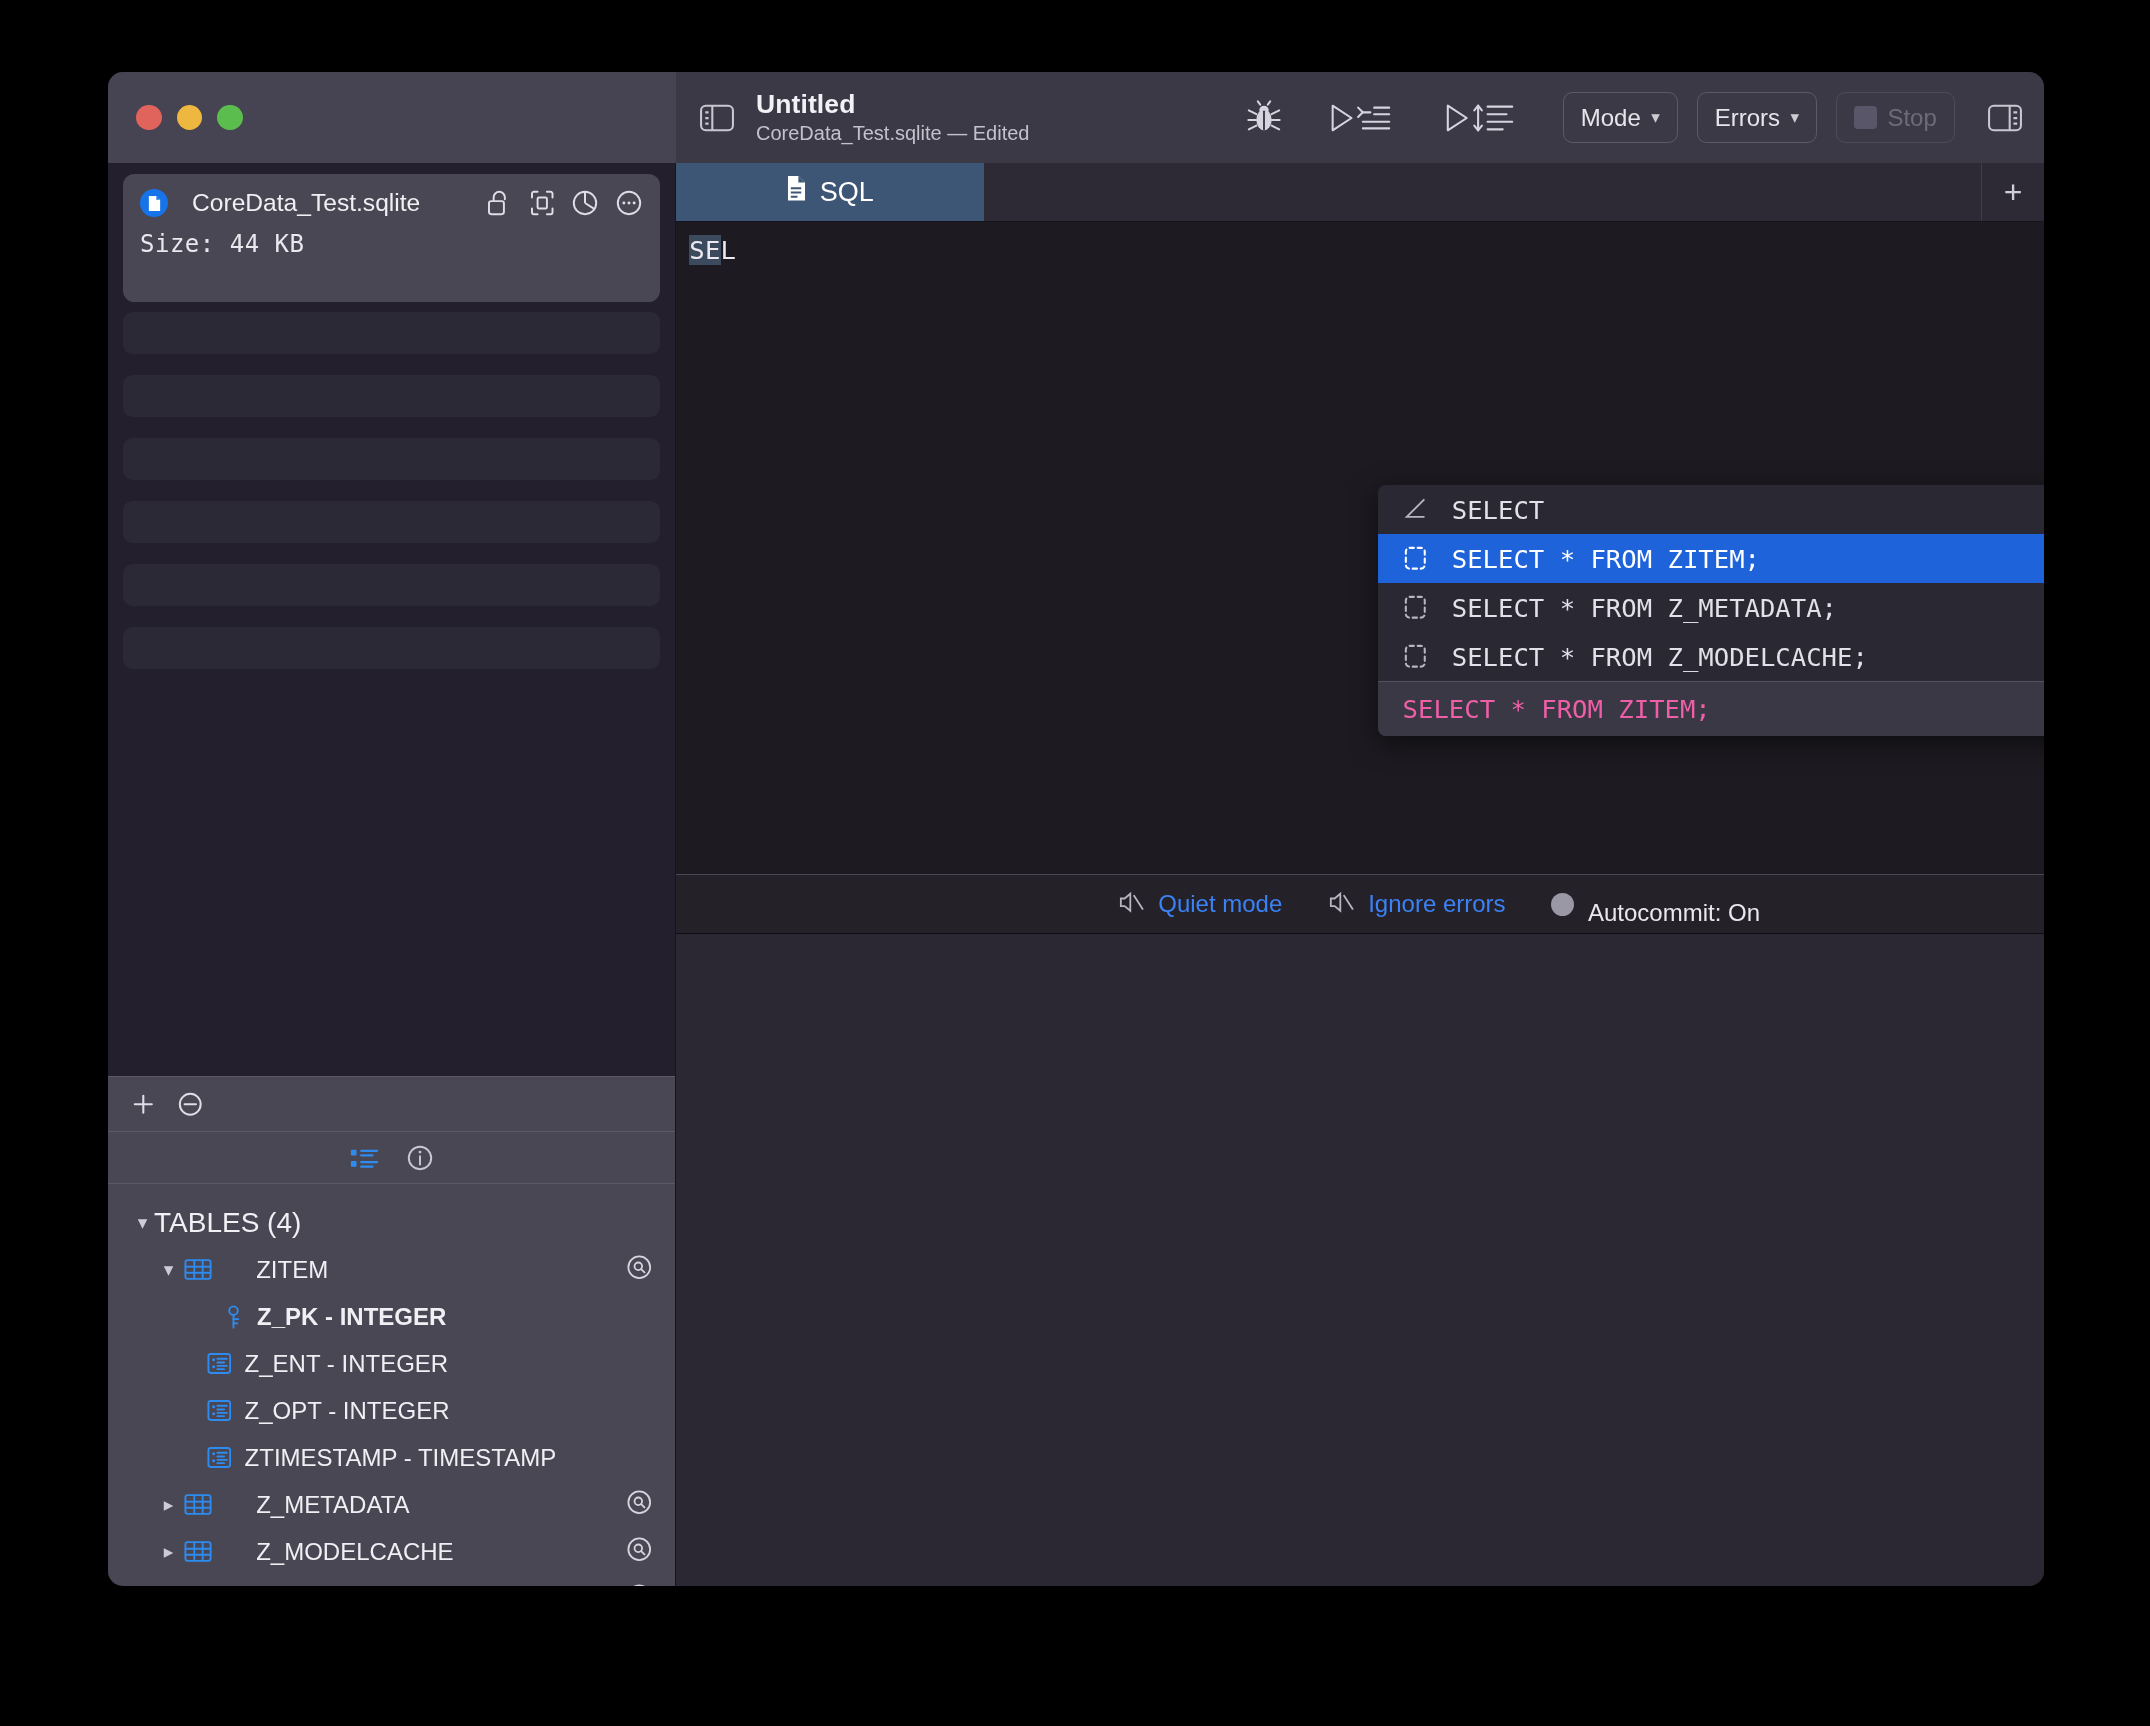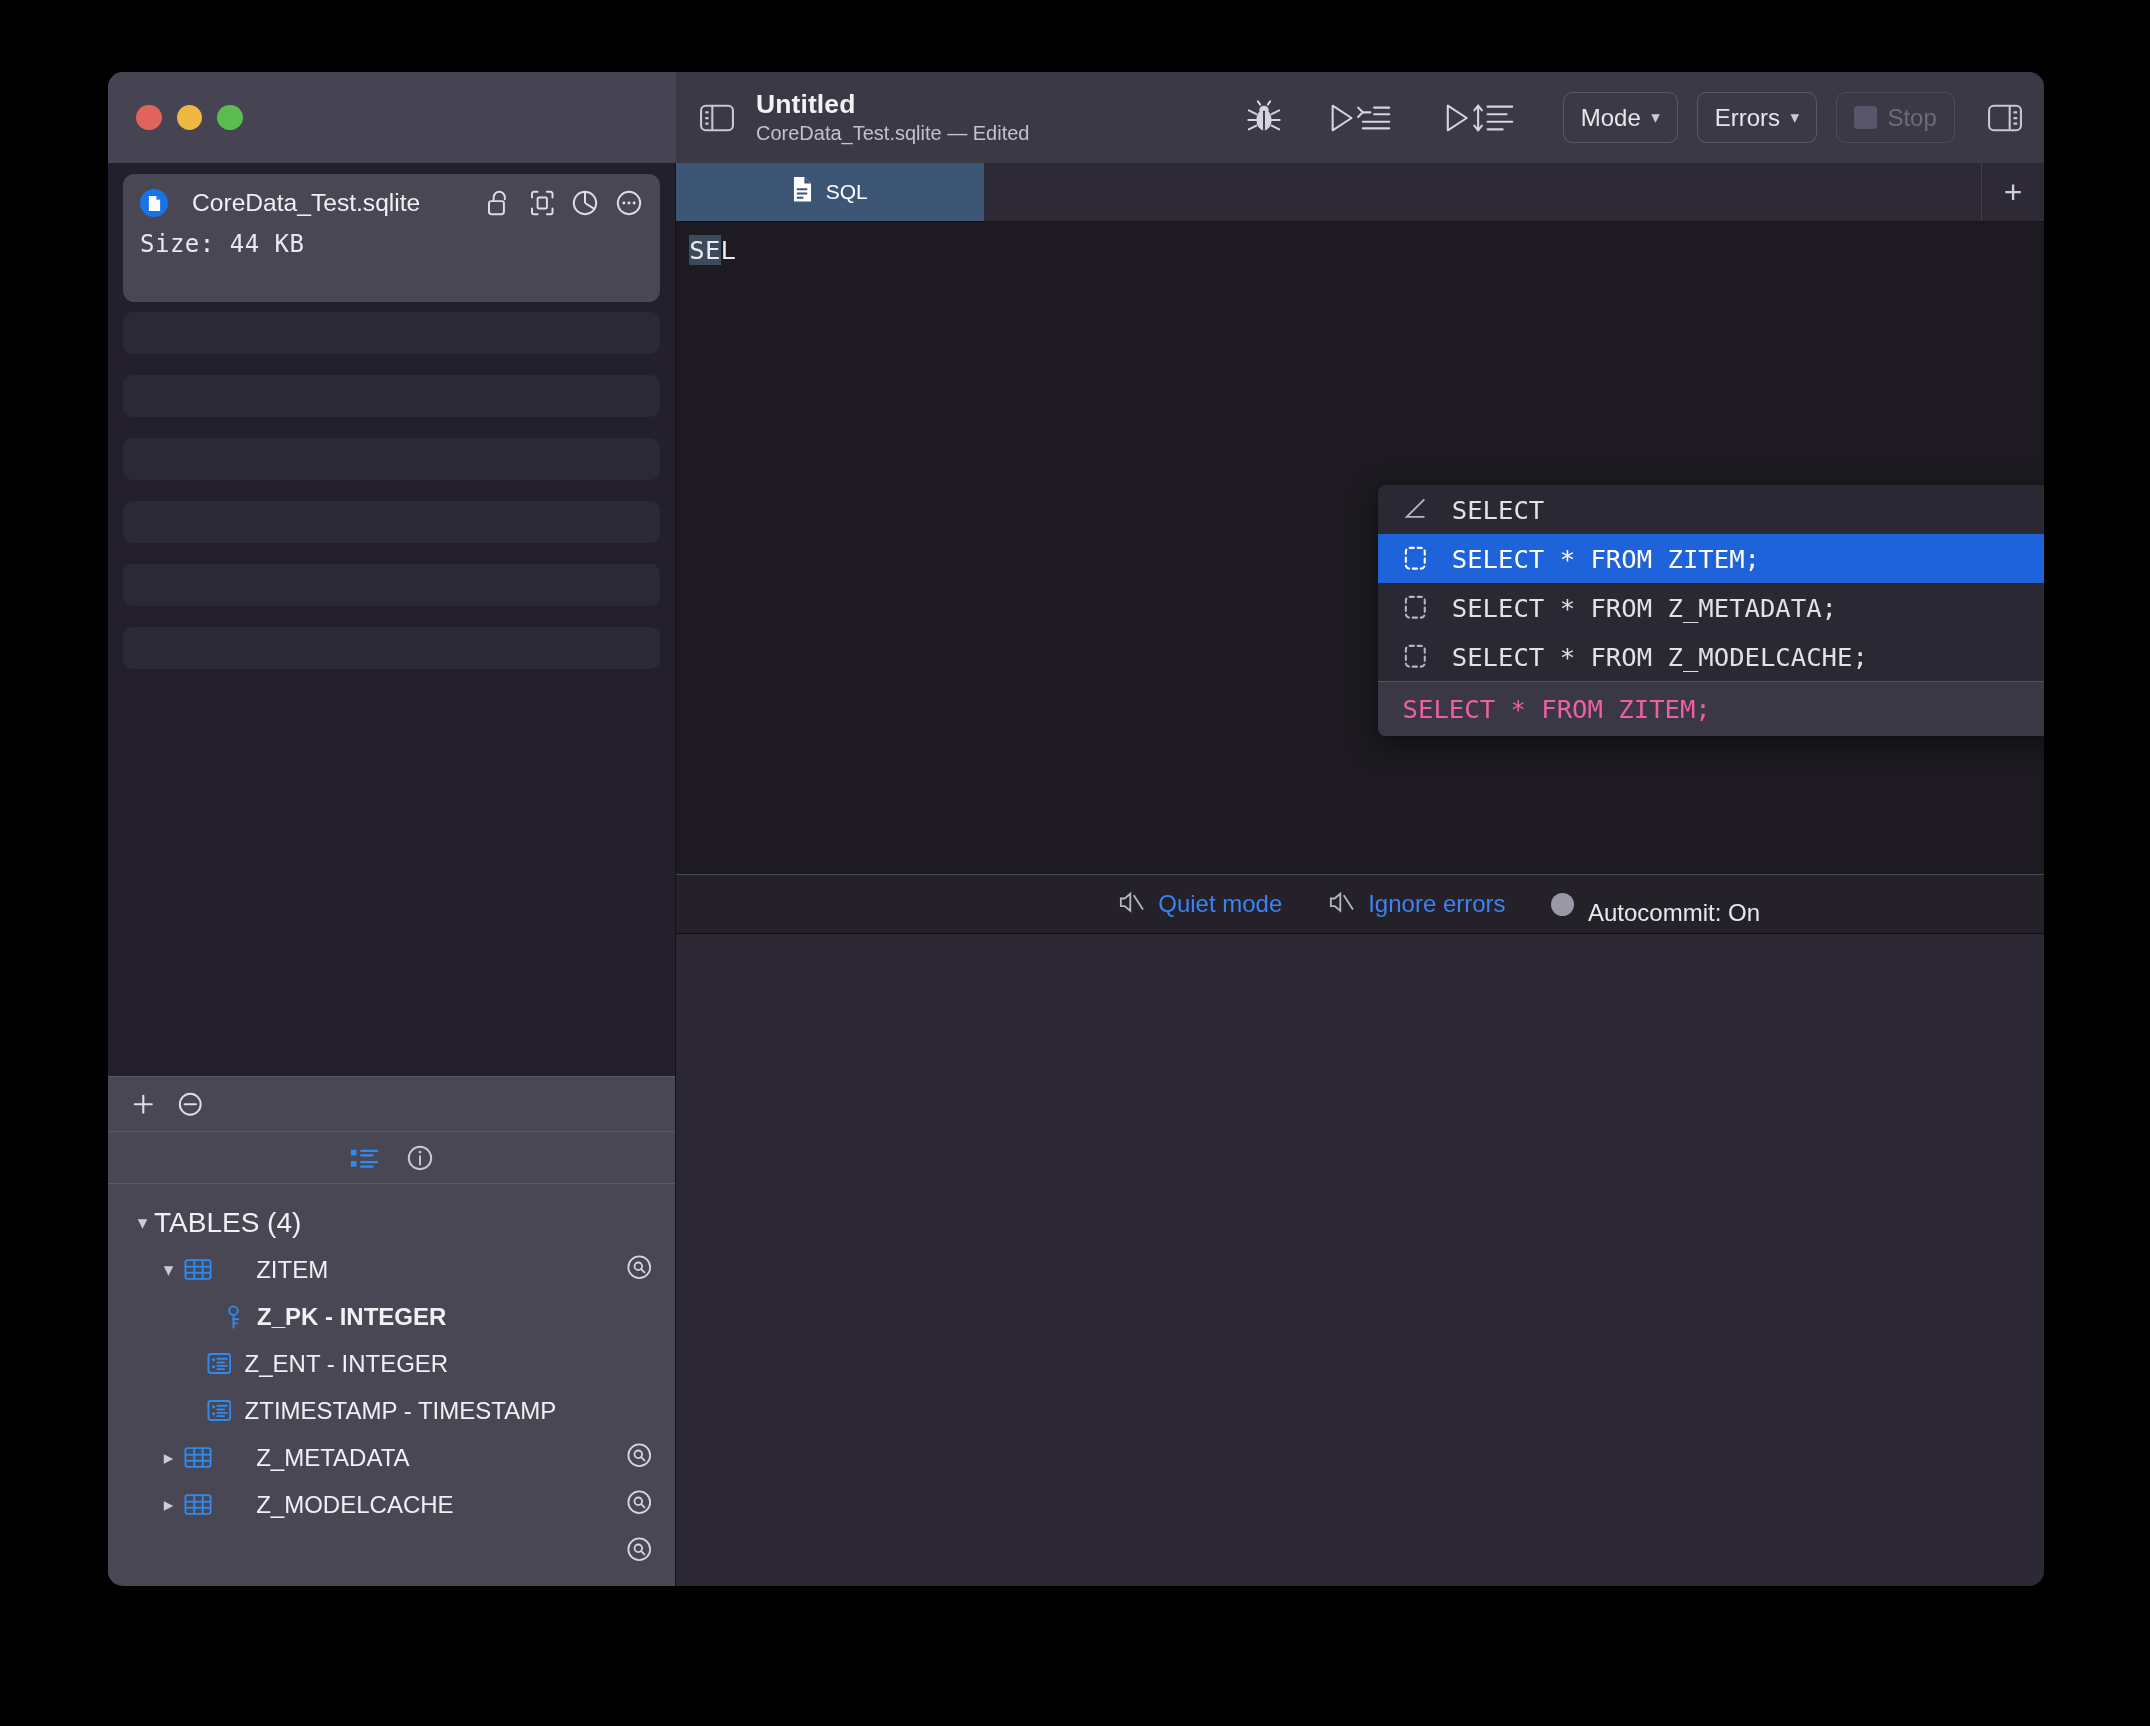--- a/index.html
+++ b/index.html
@@ -238,21 +238,21 @@
     border-bottom: 0.9px solid #15131c;
   }
   #tab-sql {
     width: 308px;
     background: #3e5676;
     display: flex;
     align-items: center;
     justify-content: center;
     gap: 12.3px;
     color: #ffffff;
-    font-size: 21px;
+    font-size: 27px;
     cursor: pointer;
   }
   #tabbar-fill { flex: 1; border-right: 0.9px solid #403d4b; }
   #tab-add {
     width: 62px;
     display: flex;
     align-items: center;
     justify-content: center;
     color: #cfcdd8;
     font-size: 32px;
@@ -582,33 +582,47 @@
                 <circle cx="7" cy="15.5" r="1.6" fill="#2e8cf0" stroke="none"></circle>
                 <line x1="11" y1="7" x2="21" y2="7"></line>
                 <line x1="11" y1="11" x2="18" y2="11"></line>
                 <line x1="11" y1="14.5" x2="21" y2="14.5"></line>
                 <line x1="11" y1="18" x2="18" y2="18"></line>
               </svg>
           </span>
           <span class="tree-label">Z_ENT - INTEGER</span>
         </div>
 
-
         <div class="tree-row" style="padding-left:95px;">
           <span class="col-ico">
             <svg width="24.6" height="23" viewBox="0 0 26 24" fill="none" stroke="#2e8cf0" stroke-width="2" stroke-linecap="round">
                 <rect x="1.5" y="2" width="23" height="20" rx="2.5"></rect>
                 <circle cx="7" cy="8" r="1.6" fill="#2e8cf0" stroke="none"></circle>
                 <circle cx="7" cy="15.5" r="1.6" fill="#2e8cf0" stroke="none"></circle>
                 <line x1="11" y1="7" x2="21" y2="7"></line>
                 <line x1="11" y1="11" x2="18" y2="11"></line>
                 <line x1="11" y1="14.5" x2="21" y2="14.5"></line>
                 <line x1="11" y1="18" x2="18" y2="18"></line>
               </svg>
           </span>
+          <span class="tree-label">Z_OPT - INTEGER</span>
+        </div>
+
+        <div class="tree-row" style="padding-left:95px;">
+          <span class="col-ico">
+            <svg width="24.6" height="23" viewBox="0 0 26 24" fill="none" stroke="#2e8cf0" stroke-width="2" stroke-linecap="round">
+                <rect x="1.5" y="2" width="23" height="20" rx="2.5"></rect>
+                <circle cx="7" cy="8" r="1.6" fill="#2e8cf0" stroke="none"></circle>
+                <circle cx="7" cy="15.5" r="1.6" fill="#2e8cf0" stroke="none"></circle>
+                <line x1="11" y1="7" x2="21" y2="7"></line>
+                <line x1="11" y1="11" x2="18" y2="11"></line>
+                <line x1="11" y1="14.5" x2="21" y2="14.5"></line>
+                <line x1="11" y1="18" x2="18" y2="18"></line>
+              </svg>
+          </span>
           <span class="tree-label">ZTIMESTAMP - TIMESTAMP</span>
         </div>
 
         <div class="tree-row" style="padding-left:49px;">
           <span class="tw">▸</span>
           <span class="tbl-ico">
             <svg width="28" height="23" viewBox="0 0 30 24" fill="none" stroke="#2e8cf0" stroke-width="2">
                 <rect x="1.5" y="2" width="27" height="20" rx="2.5"></rect>
                 <line x1="1.5" y1="9" x2="28.5" y2="9"></line>
                 <line x1="1.5" y1="15.5" x2="28.5" y2="15.5"></line>

